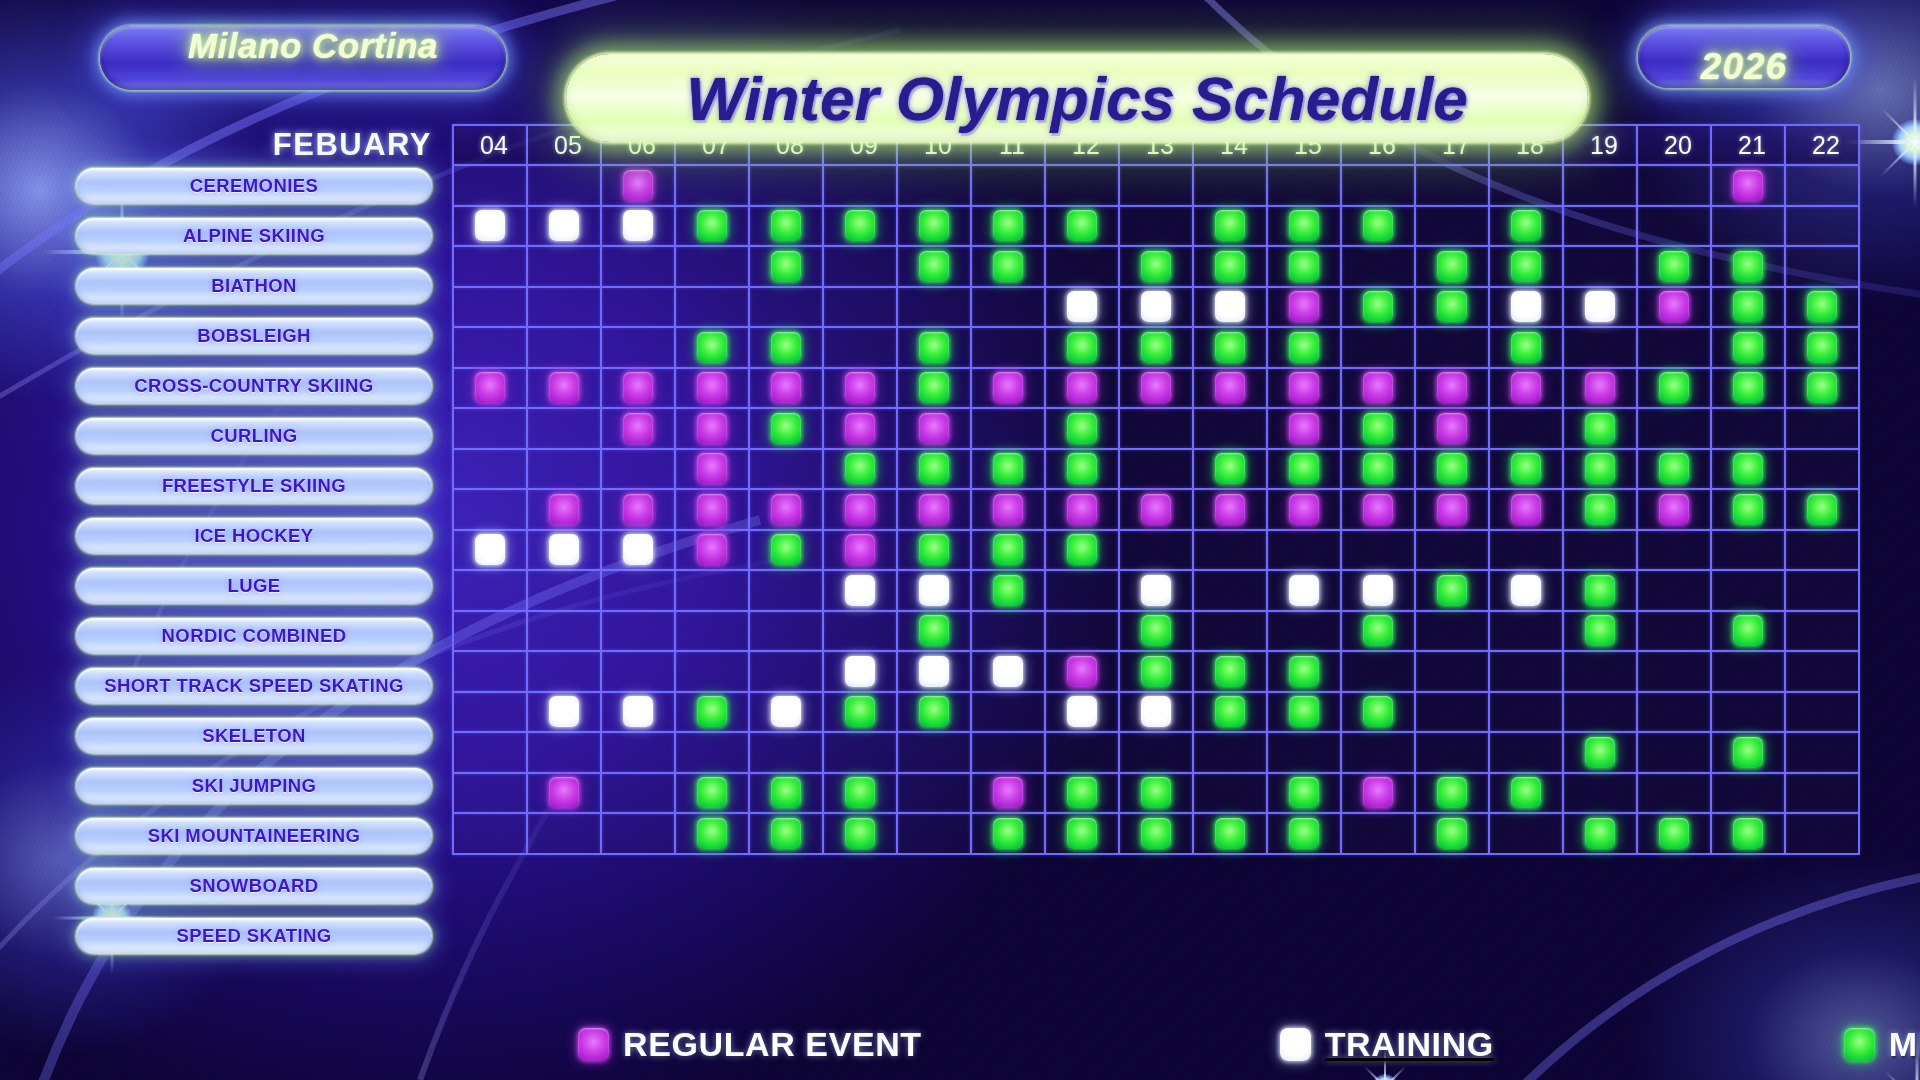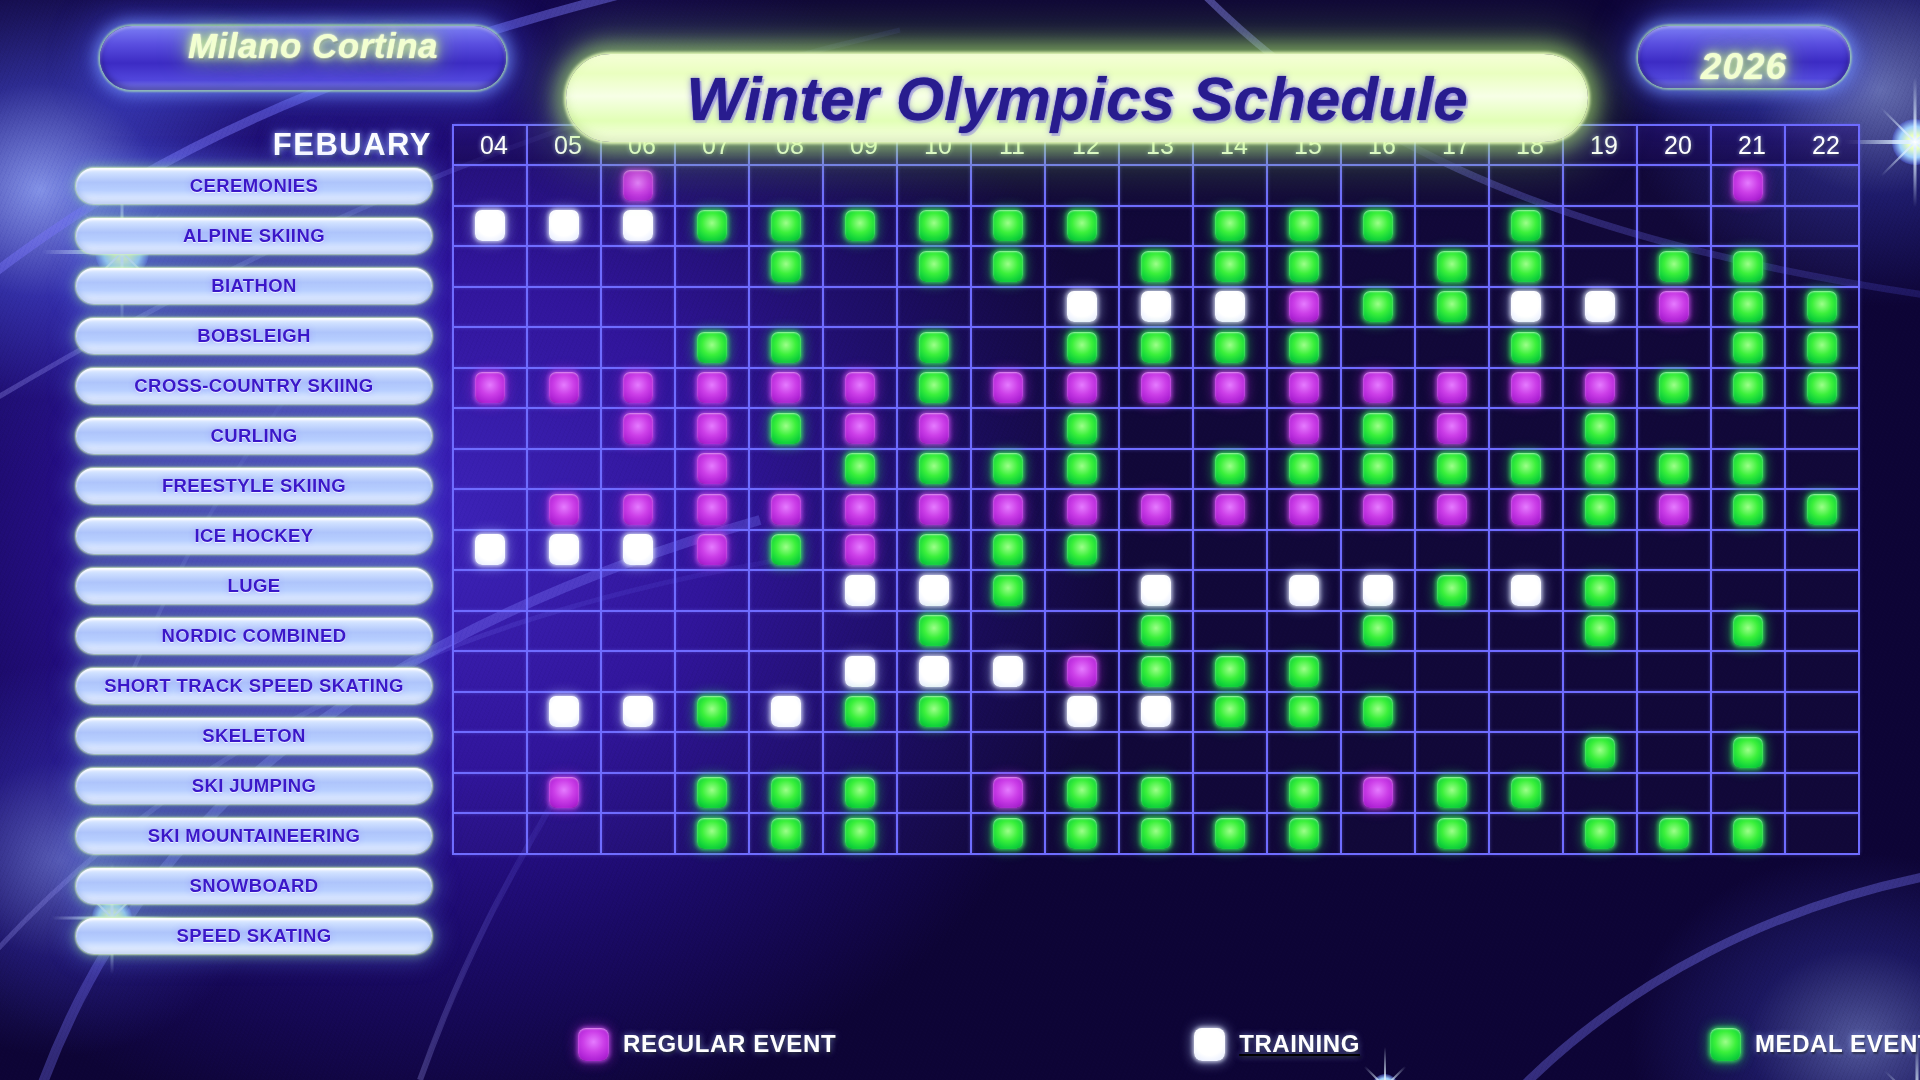--- a/index.html
+++ b/index.html
@@ -286,21 +286,21 @@
     gap: 14px;
     white-space: nowrap;
   }
   .legend-item .lchip {
     width: 31px;
     height: 33px;
     border-radius: 8px;
     flex: 0 0 auto;
   }
   .legend-item .ltext {
-    font-size: 24px;
+    font-size: 34px;
     font-weight: bold;
     letter-spacing: 0.6px;
     color: #ffffff;
     text-shadow: 0 0 6px rgba(160,180,255,0.7), 1px 2px 2px rgba(0,0,0,0.7);
   }
   #legend-regular { margin-left: 126px; }
   #legend-training { margin-left: 358px; text-decoration: underline; }
   #legend-medal { margin-left: 350px; }
 </style>
 </head>

